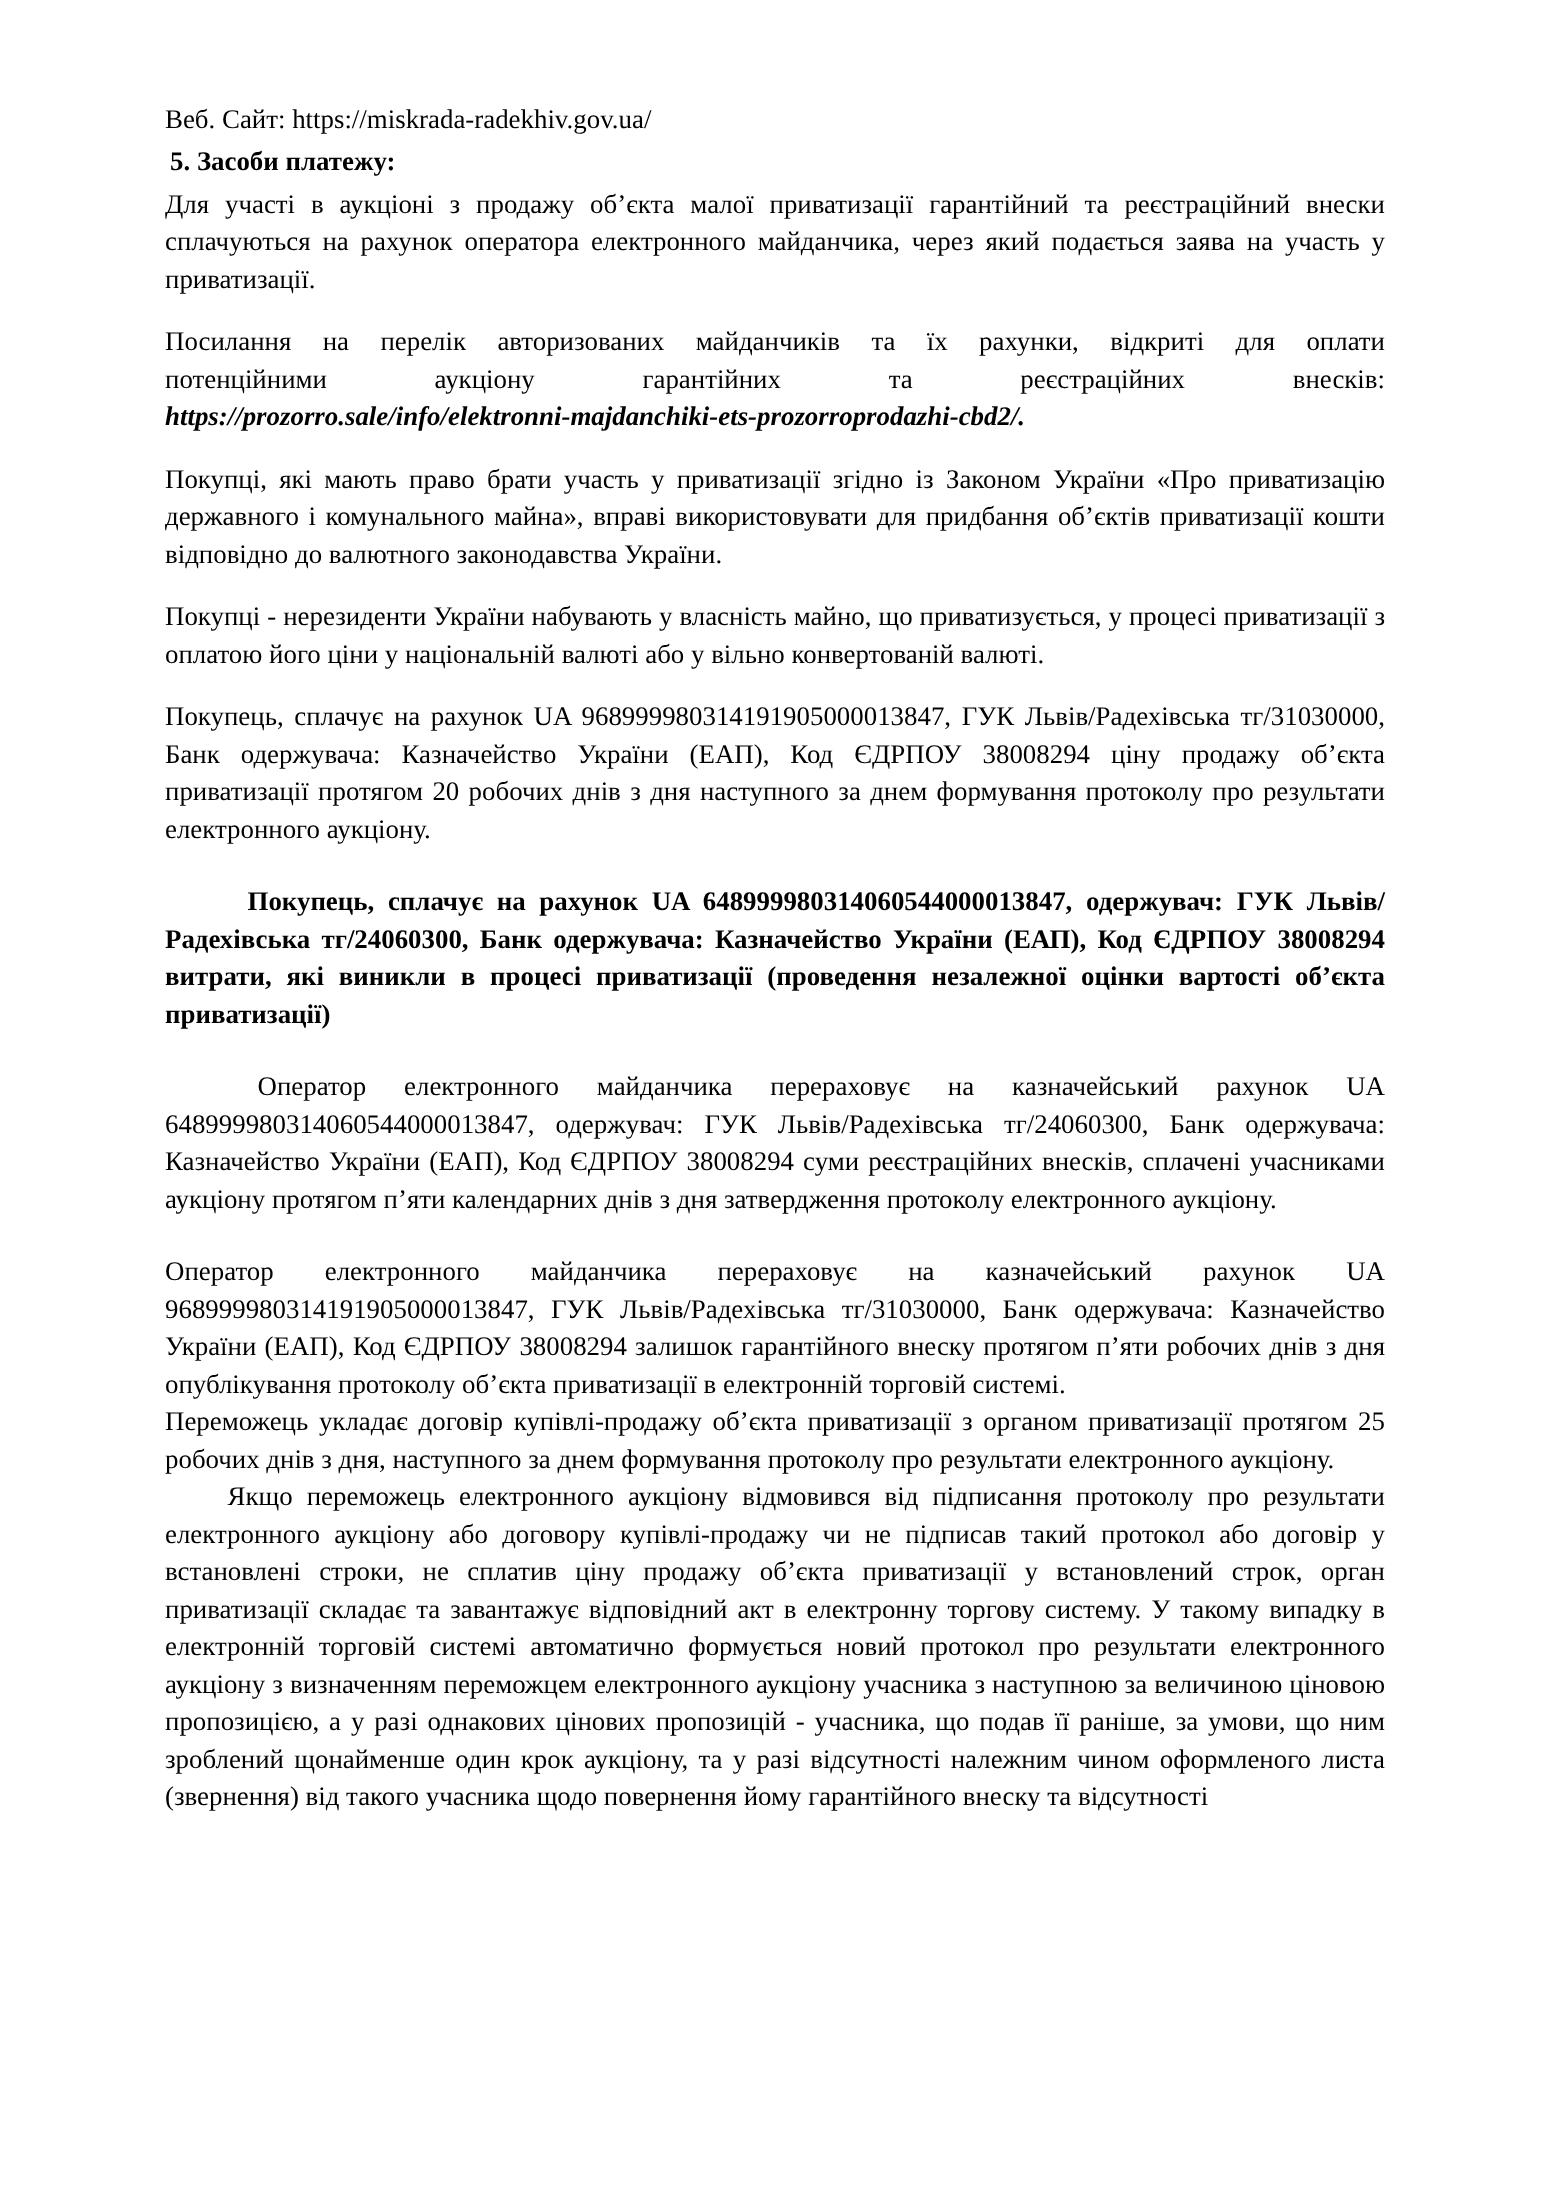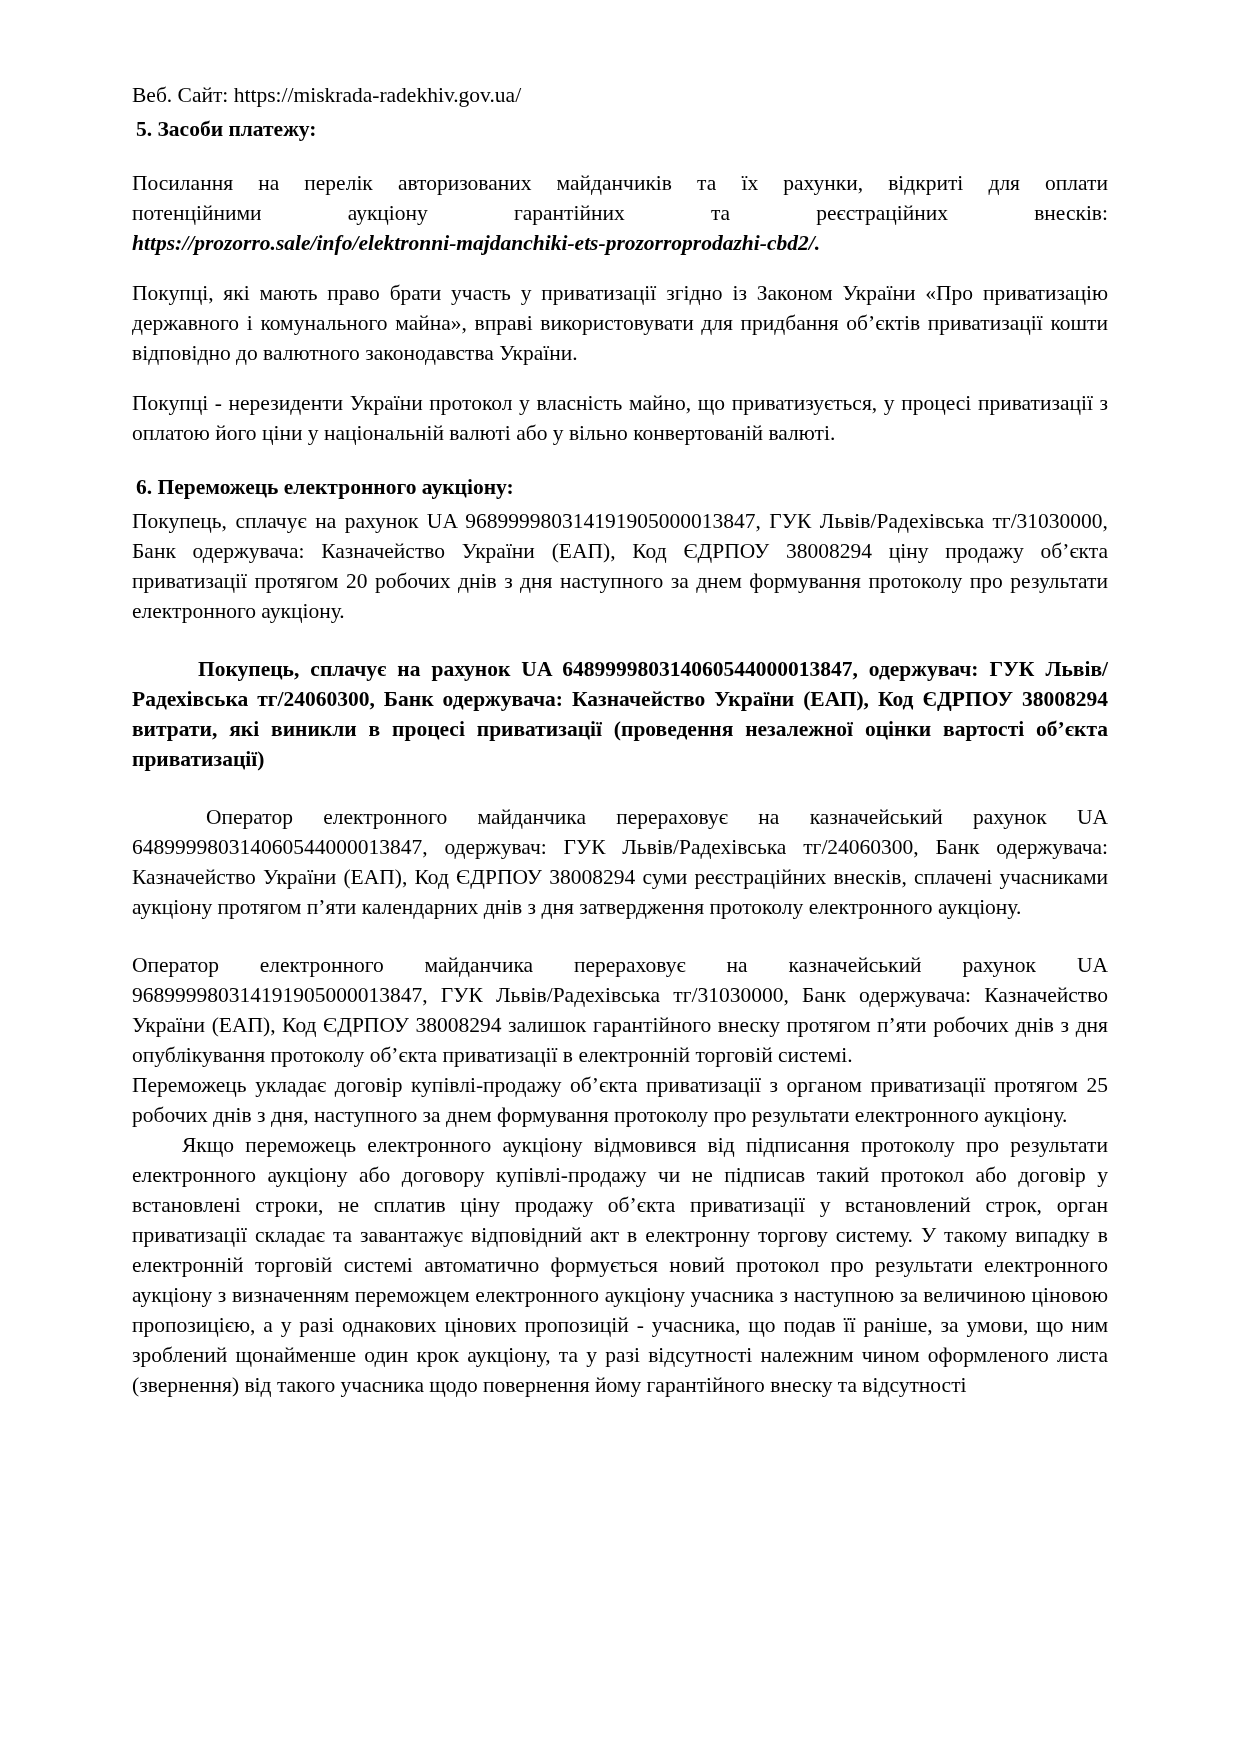--- a/index.html
+++ b/index.html
@@ -24,40 +24,40 @@
   </style>
 </head>
 <body>
 
 <div class="page">
   <div class="content">
 
     <p class="site-line">Веб. Сайт: https://miskrada-radekhiv.gov.ua/</p>
 
     <p class="heading">5.  Засоби платежу:</p>
+    <p>Для участі в аукціоні з продажу об’єкта малої приватизації гарантійний та реєстраційний внески сплачуються на рахунок оператора електронного майданчика, через який подається заява на участь у приватизації.</p>
 
     <div class="gap-md"></div>
 
     <p class="justify-all">Посилання на перелік авторизованих майданчиків та їх рахунки, відкриті для оплати</p>
     <p class="justify-all">потенційними аукціону гарантійних та реєстраційних внесків:</p>
     <p>
       <a class="link-bold-italic">https://prozorro.sale/info/elektronni-majdanchiki-ets-prozorroprodazhi-cbd2/.</a>
     </p>
 
     <div class="gap-md"></div>
 
     <p>Покупці, які мають право брати участь у приватизації згідно із Законом України «Про приватизацію державного і комунального майна», вправі використовувати для придбання об’єктів приватизації кошти відповідно до валютного законодавства України.</p>
 
     <div class="gap-md"></div>
 
-    <p>Покупці - нерезиденти України протокол у власність майно, що приватизується, у процесі приватизації з оплатою його ціни у національній валюті або у вільно конвертованій валюті.</p>
+    <p>Покупці - нерезиденти України набувають у власність майно, що приватизується, у процесі приватизації з оплатою його ціни у національній валюті або у вільно конвертованій валюті.</p>
 
     <div class="gap-md"></div>
 
-    <p class="heading">6.  Переможець електронного аукціону:</p>
     <p>Покупець, сплачує на рахунок  UA 968999980314191905000013847, ГУК Львів/Радехівська тг/31030000, Банк одержувача: Казначейство України (ЕАП), Код ЄДРПОУ 38008294 ціну продажу об’єкта приватизації протягом 20 робочих днів з дня наступного за днем формування протоколу про результати електронного аукціону.</p>
 
     <div class="gap-lg"></div>
 
     <p class="indent1">Покупець, сплачує на рахунок  UA 648999980314060544000013847, одержувач: ГУК Львів/Радехівська тг/24060300, Банк одержувача: Казначейство України (ЕАП), Код ЄДРПОУ 38008294 витрати, які виникли в процесі приватизації (проведення незалежної оцінки вартості об’єкта приватизації)</p>
 
     <div class="gap-lg"></div>
 
     <p class="indent2">Оператор електронного майданчика перераховує на казначейський рахунок UA 648999980314060544000013847, одержувач: ГУК Львів/Радехівська тг/24060300, Банк одержувача: Казначейство України (ЕАП), Код ЄДРПОУ 38008294  суми реєстраційних внесків, сплачені учасниками аукціону протягом п’яти календарних днів з дня затвердження протоколу електронного аукціону.</p>
 

